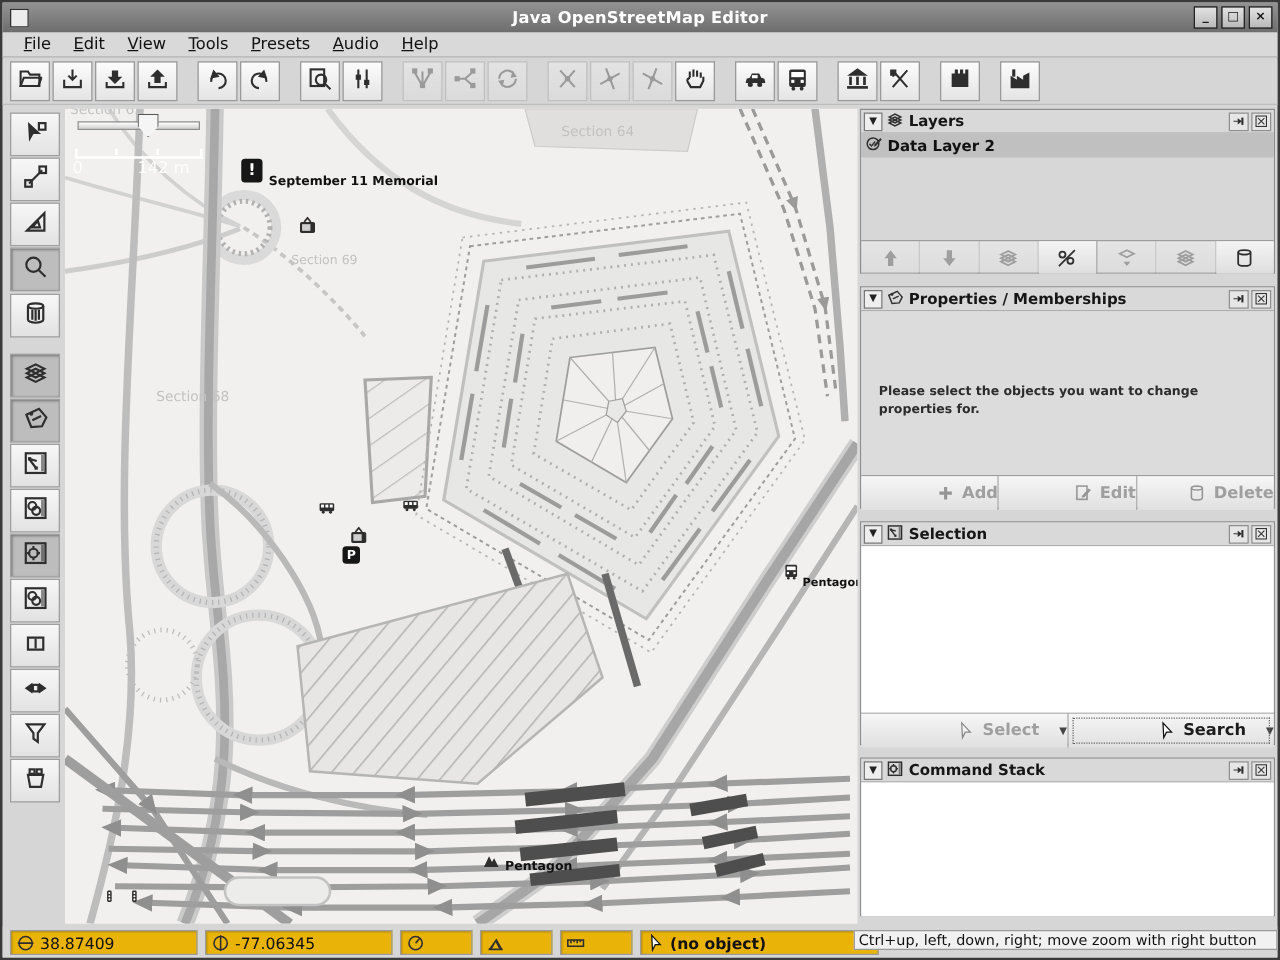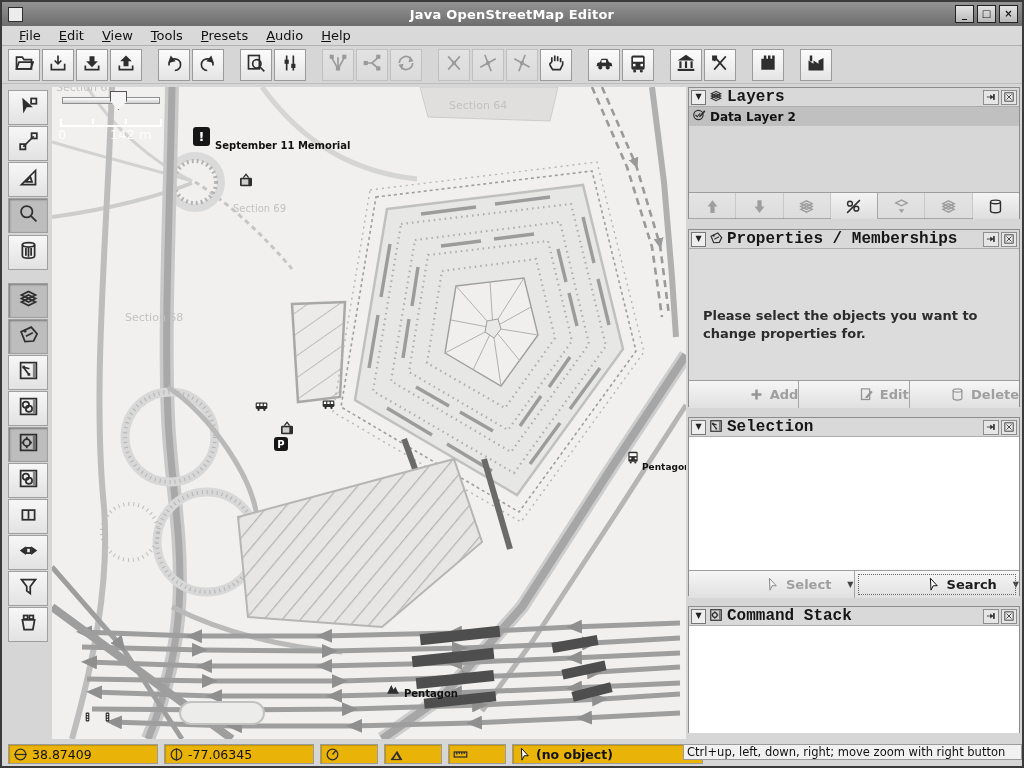--- a/index.html
+++ b/index.html
@@ -51,33 +51,33 @@
   .scalebar{position:absolute;left:8px;top:32px;width:98px;height:6px;
     border-left:2px solid #fff;border-right:2px solid #fff;border-bottom:2px solid #fff;}
   .scaletick{position:absolute;top:0;width:2px;height:5px;background:#fff;}
   .scaletext{position:absolute;color:#fdfdfd;font-size:13px;}
   
   .panel{position:absolute;left:686px;width:332px;border:1px solid #8d8d8d;background:#dcdcdc;box-sizing:border-box;}
   .phead{height:18px;background:#d9d9d9;border-bottom:1px solid #adadad;display:flex;align-items:center;padding:0 2px;}
   .collapse{width:13px;height:13px;border:1px solid #777;background:#eee;font-size:8px;line-height:12px;
     text-align:center;color:#222;margin-right:3px;}
   .phicon svg{width:14px;height:14px;margin-right:4px;}
-  .ptitle{font-size:16px;font-weight:bold;color:#161616;flex:1;font-family:Liberation Mono, monospace;}
+  .ptitle{font-size:12px;font-weight:bold;color:#161616;flex:1;}
   .pbtn{width:14px;height:13px;display:flex;align-items:center;justify-content:center;margin-left:2px;
     border:1px solid #8e8e8e;background:#e6e6e6;}
   .pbtn svg{width:10px;height:10px;}
   .plist{background:#fff;position:relative;}
   .layerrow{height:19px;background:#c0c0c0;display:flex;align-items:center;padding-left:3px;
     font-size:12px;font-weight:bold;color:#111;}
   .layerrow svg{width:14px;height:14px;margin-right:4px;}
   .ptoolbar{display:flex;border-top:1px solid #9d9d9d;}
   .ltb{flex:1;height:26px;display:flex;align-items:center;justify-content:center;
     background:linear-gradient(#f4f4f4,#dedede);border-right:1px solid #a5a5a5;}
   .ltb svg{width:17px;height:17px;}
-  .msg{font-size:13px;font-weight:bold;color:#2c2c2c;padding:58px 12px 0 14px;line-height:1.35;}
+  .msg{font-size:10px;font-weight:bold;color:#2c2c2c;padding:58px 12px 0 14px;line-height:1.35;}
   .bigbtn{flex:1;height:27px;display:flex;align-items:center;justify-content:flex-end;gap:6px;
     background:linear-gradient(#f6f6f6,#e0e0e0);border-right:1px solid #a5a5a5;
     font-size:13px;font-weight:bold;color:#9f9f9f;}
   .bigbtn svg{width:15px;height:15px;opacity:.45;}
   .en{color:#1c1c1c;} .en svg{opacity:1;}
   .ddarrow{font-size:8px;color:#444;margin-left:10px;}
   
   .statusbar{position:absolute;left:0;top:739px;width:100%;height:27px;background:#d6d6d6;
     display:flex;align-items:center;}
   .seg{height:20px;background:#eab308;border:1px solid #9b9b9b;box-shadow:inset 1px 1px 1px rgba(0,0,0,.18);

